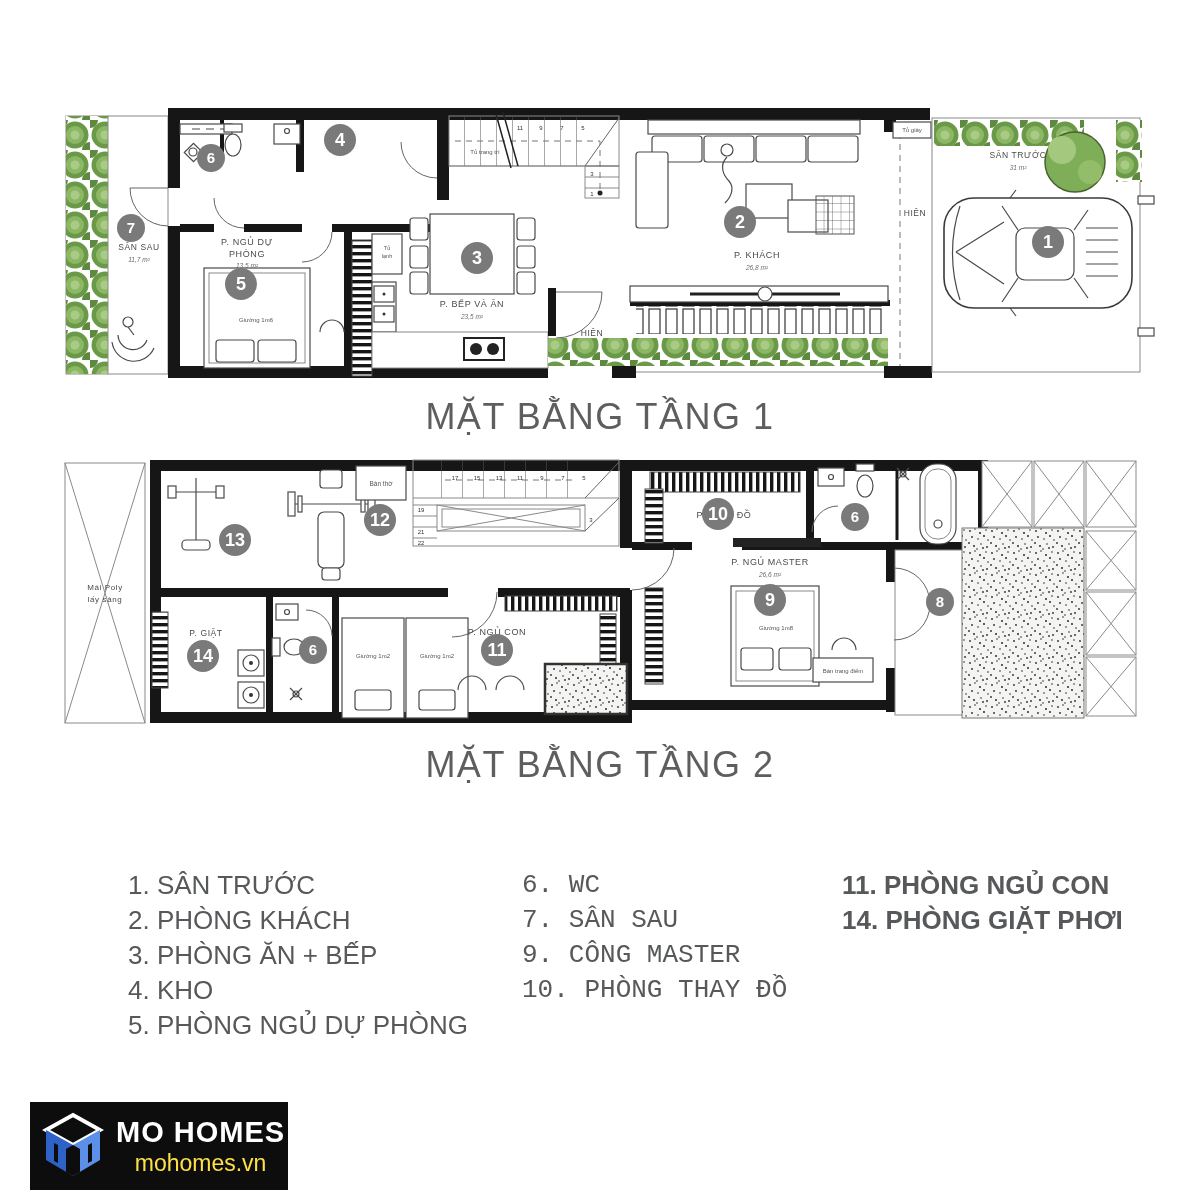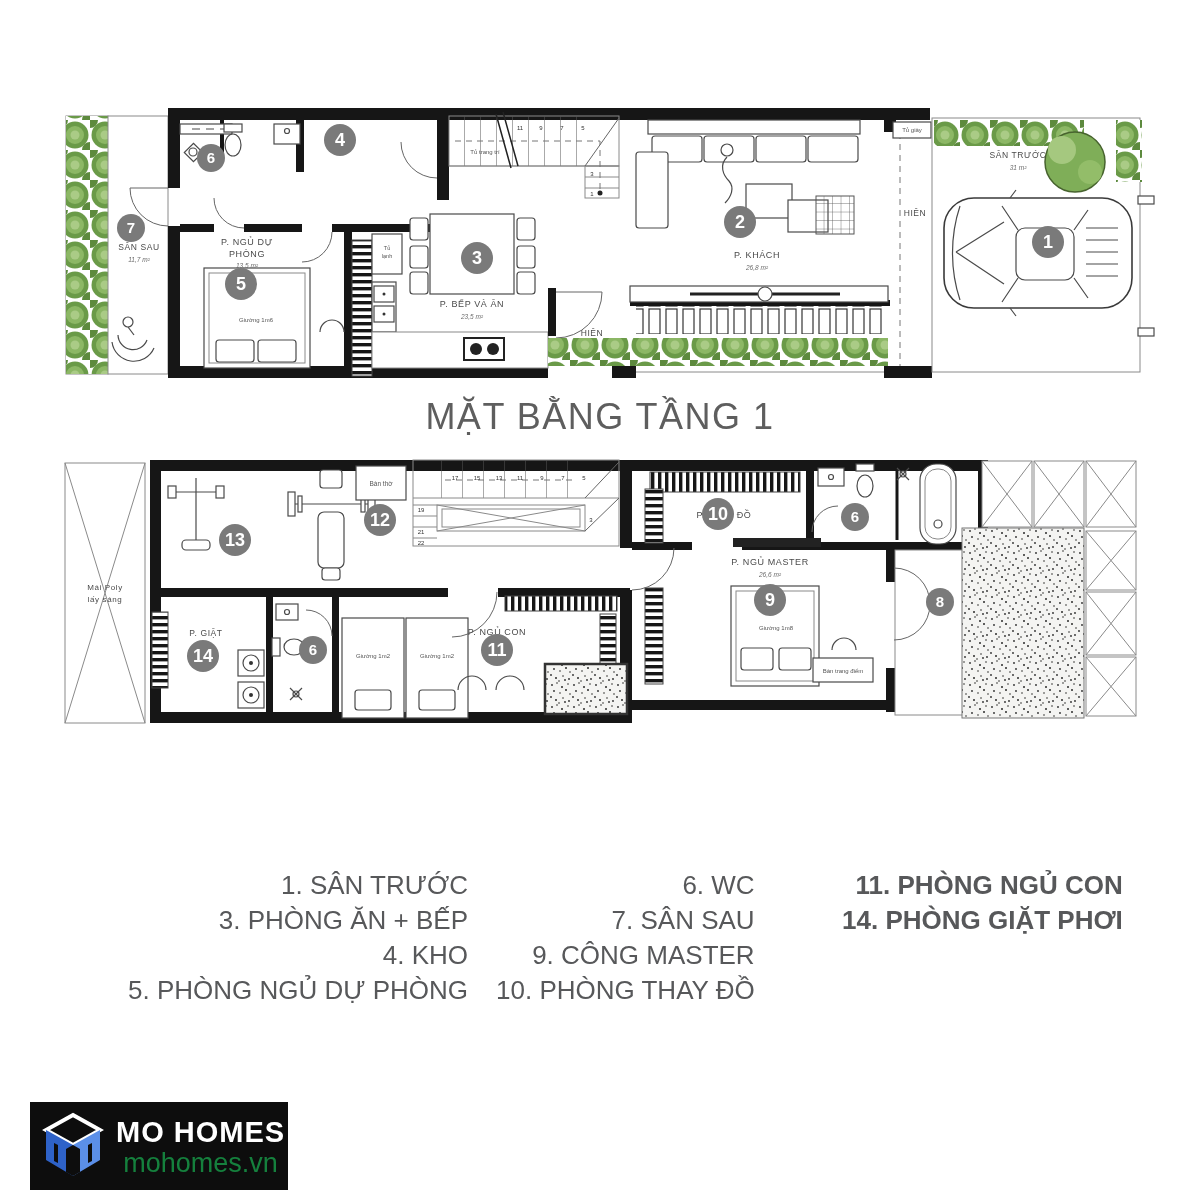--- a/index.html
+++ b/index.html
@@ -18,27 +18,27 @@
   .area{font-size:6.5px;fill:#6b6b6b;text-anchor:middle;font-style:italic;}
   .tiny{font-size:6px;fill:#555;text-anchor:middle;}
   .snum{font-size:6px;fill:#333;text-anchor:middle;}
   .mk{fill:#7a7a7a;}
   .mkt{fill:#fff;font-weight:bold;font-size:18px;text-anchor:middle;}
   .mkts{fill:#fff;font-weight:bold;font-size:15px;text-anchor:middle;}
   
   .plan-title{position:absolute;width:100%;text-align:center;color:#5e5e5e;
     font-size:36px;letter-spacing:1.5px;font-weight:400;}
   .legend{position:absolute;top:868px;left:0;width:1200px;color:#57585a;font-size:26px;}
-  .legend-col{position:absolute;top:0;text-align:right;}
+  .legend-col{position:absolute;top:0;}
   .legend-item{line-height:35px;white-space:nowrap;}
   .logo{position:absolute;left:30px;top:1102px;width:258px;height:88px;background:#0d0d0d;
     display:flex;align-items:center;gap:12px;padding-left:12px;box-sizing:border-box;}
   .logo-text{display:flex;flex-direction:column;align-items:center;}
   .logo-name{color:#fff;font-weight:bold;font-size:29px;letter-spacing:1px;line-height:34px;}
-  .logo-site{color:#15803d;font-size:27px;line-height:28px;}
+  .logo-site{color:#fde047;font-size:23px;line-height:28px;}
 </style>
 </head>
 <body>
 
 <div class="sheet">
 
 <svg width="1200" height="790" viewBox="0 0 1200 790" style="position:absolute;left:0;top:0;">
   <defs>
     <pattern id="bush" width="30" height="30" patternUnits="userSpaceOnUse">
       <rect width="30" height="30" fill="#fff"></rect>
@@ -480,29 +480,31 @@
           <text class="mkts" x="855" y="522">6</text>
         </g>
     <g>
           <circle class="mk" cx="940" cy="602" r="14"></circle>
           <text class="mkts" x="940" y="607">8</text>
         </g>
   </g>
 </svg>
 
 <div class="plan-title" style="top:396px;">MẶT BẰNG TẦNG 1</div>
+<div class="plan-title" style="top:744px;">MẶT BẰNG TẦNG 2</div>
 
 <div class="legend">
   <div class="legend-col" style="left:128px;">
     <div class="legend-item"><span>1.</span> <span>SÂN TRƯỚC</span></div>
+    <div class="legend-item"><span>2.</span> <span>PHÒNG KHÁCH</span></div>
     <div class="legend-item"><span>3.</span> <span>PHÒNG ĂN + BẾP</span></div>
     <div class="legend-item"><span>4.</span> <span>KHO</span></div>
     <div class="legend-item"><span>5.</span> <span>PHÒNG NGỦ DỰ PHÒNG</span></div>
   </div>
-  <div class="legend-col" style="left:496px;">
+  <div class="legend-col" style="left:522px;font-family:Liberation Mono, monospace;">
     <div class="legend-item"><span>6.</span> <span>WC</span></div>
     <div class="legend-item"><span>7.</span> <span>SÂN SAU</span></div>
     <div class="legend-item"><span>9.</span> <span>CÔNG MASTER</span></div>
     <div class="legend-item"><span>10.</span> <span>PHÒNG THAY ĐỒ</span></div>
   </div>
   <div class="legend-col" style="left:842px;font-weight:bold;">
     <div class="legend-item"><span>11.</span> <span>PHÒNG NGỦ CON</span></div>
     <div class="legend-item"><span>14.</span> <span>PHÒNG GIẶT PHƠI</span></div>
   </div>
 </div>

